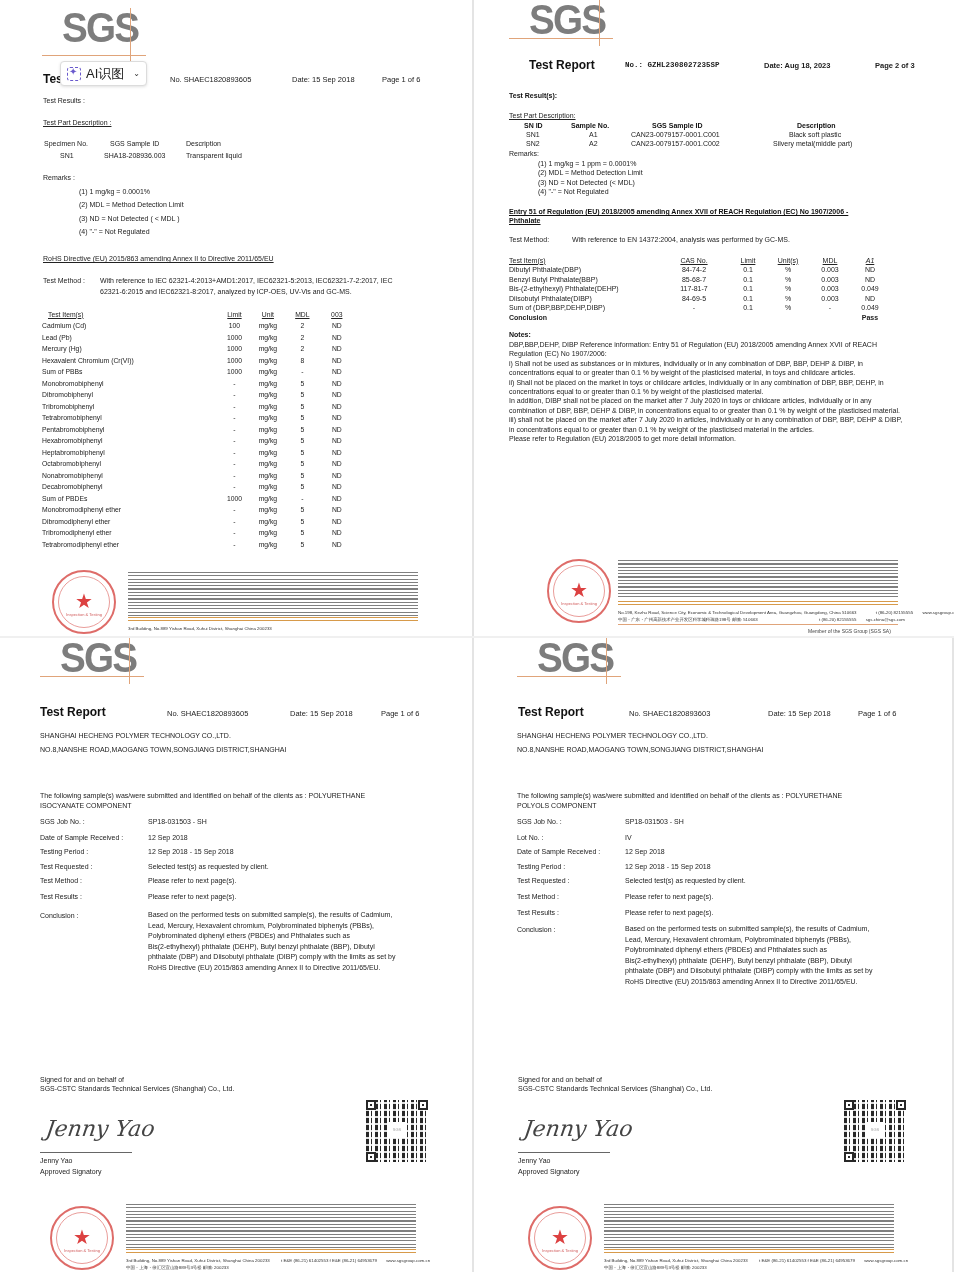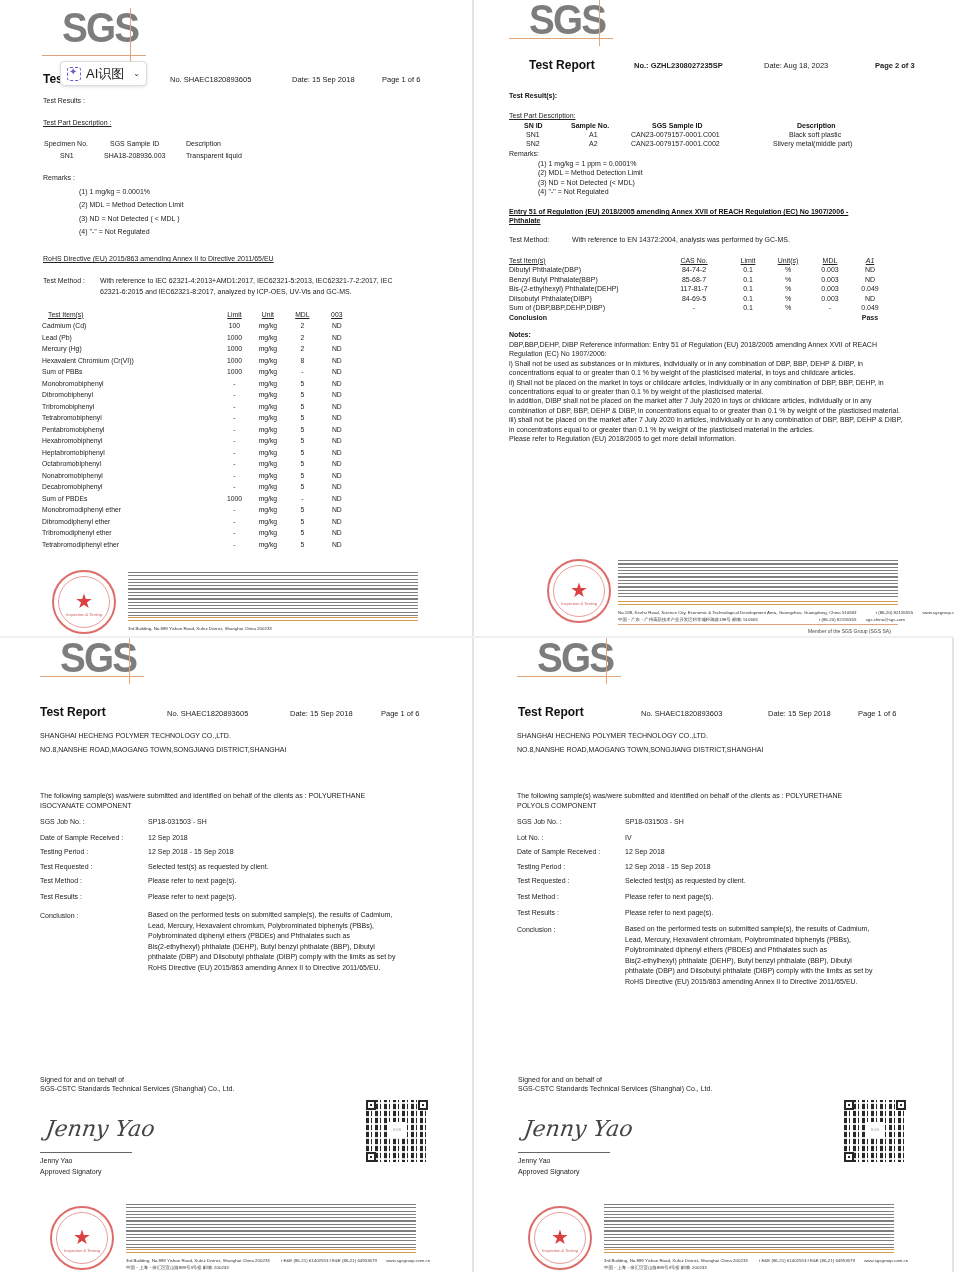--- a/index.html
+++ b/index.html
@@ -284,22 +284,22 @@
 </div>
 
 <div class="page p-tr">
   <div class="logo" style="left:32px; top:0px;">
     <span class="txt">SGS</span>
     <span class="hline" style="top:38px;"></span>
       <span class="vline" style="left:90px; height:46px;"></span>
   </div>
 
   <div class="abs hdr-title" style="left:52px; top:58px;">Test Report</div>
-  <div class="abs hdr-small" style="left:157px; top:61px; font-weight:bold;">No.: GZHL2308027235SP</div>
-  <div class="abs hdr-small" style="left:287px; top:61px; font-weight:normal;text-align:right;">Date: Aug 18, 2023</div>
+  <div class="abs hdr-small" style="left:148px; top:61px; font-weight:bold;font-family:Liberation Mono, monospace;">No.: GZHL2308027235SP</div>
+  <div class="abs hdr-small" style="left:287px; top:61px; font-weight:bold;text-align:right;">Date: Aug 18, 2023</div>
   <div class="abs hdr-small" style="left:398px; top:61px; font-weight:bold;">Page 2 of 3</div>
 
   <div class="abs txt7b" style="left:32px; top:92px;">Test Result(s):</div>
   <div class="abs txt7 u" style="left:32px; top:112px;">Test Part Description:</div>
 
   <div class="abs txt7b" style="left:47px; top:122px;">SN ID</div>
   <div class="abs txt7b" style="left:94px; top:122px;">Sample No.</div>
   <div class="abs txt7b" style="left:175px; top:122px;">SGS Sample ID</div>
   <div class="abs txt7b" style="left:320px; top:122px;">Description</div>
 
@@ -505,21 +505,21 @@
 </div>
 
 <div class="page p-br">
   <div class="logo" style="left:40px; top:0px;">
     <span class="txt">SGS</span>
     <span class="hline" style="top:38px;"></span>
       <span class="vline" style="left:89px; height:46px;"></span>
   </div>
 
   <div class="abs hdr-title" style="left:41px; top:67px;">Test Report</div>
-  <div class="abs hdr-small" style="left:164px; top:71px;">No. SHAEC1820893603</div>
+  <div class="abs hdr-small" style="left:152px; top:71px;">No. SHAEC1820893603</div>
   <div class="abs hdr-small" style="left:291px; top:71px;">Date: 15 Sep 2018</div>
   <div class="abs hdr-small" style="left:381px; top:71px;">Page 1 of 6</div>
 
   <div class="abs txt7" style="left:40px; top:94px;">SHANGHAI HECHENG POLYMER TECHNOLOGY CO.,LTD.</div>
   <div class="abs txt7" style="left:40px; top:108px;">NO.8,NANSHE ROAD,MAOGANG TOWN,SONGJIANG DISTRICT,SHANGHAI</div>
 
   <div class="abs txt7" style="left:40px; top:154px;">The following sample(s) was/were submitted and identified on behalf of the clients as : POLYURETHANE</div>
   <div class="abs txt7" style="left:40px; top:164px;">POLYOLS COMPONENT</div>
 
   <div id="br-fields">

